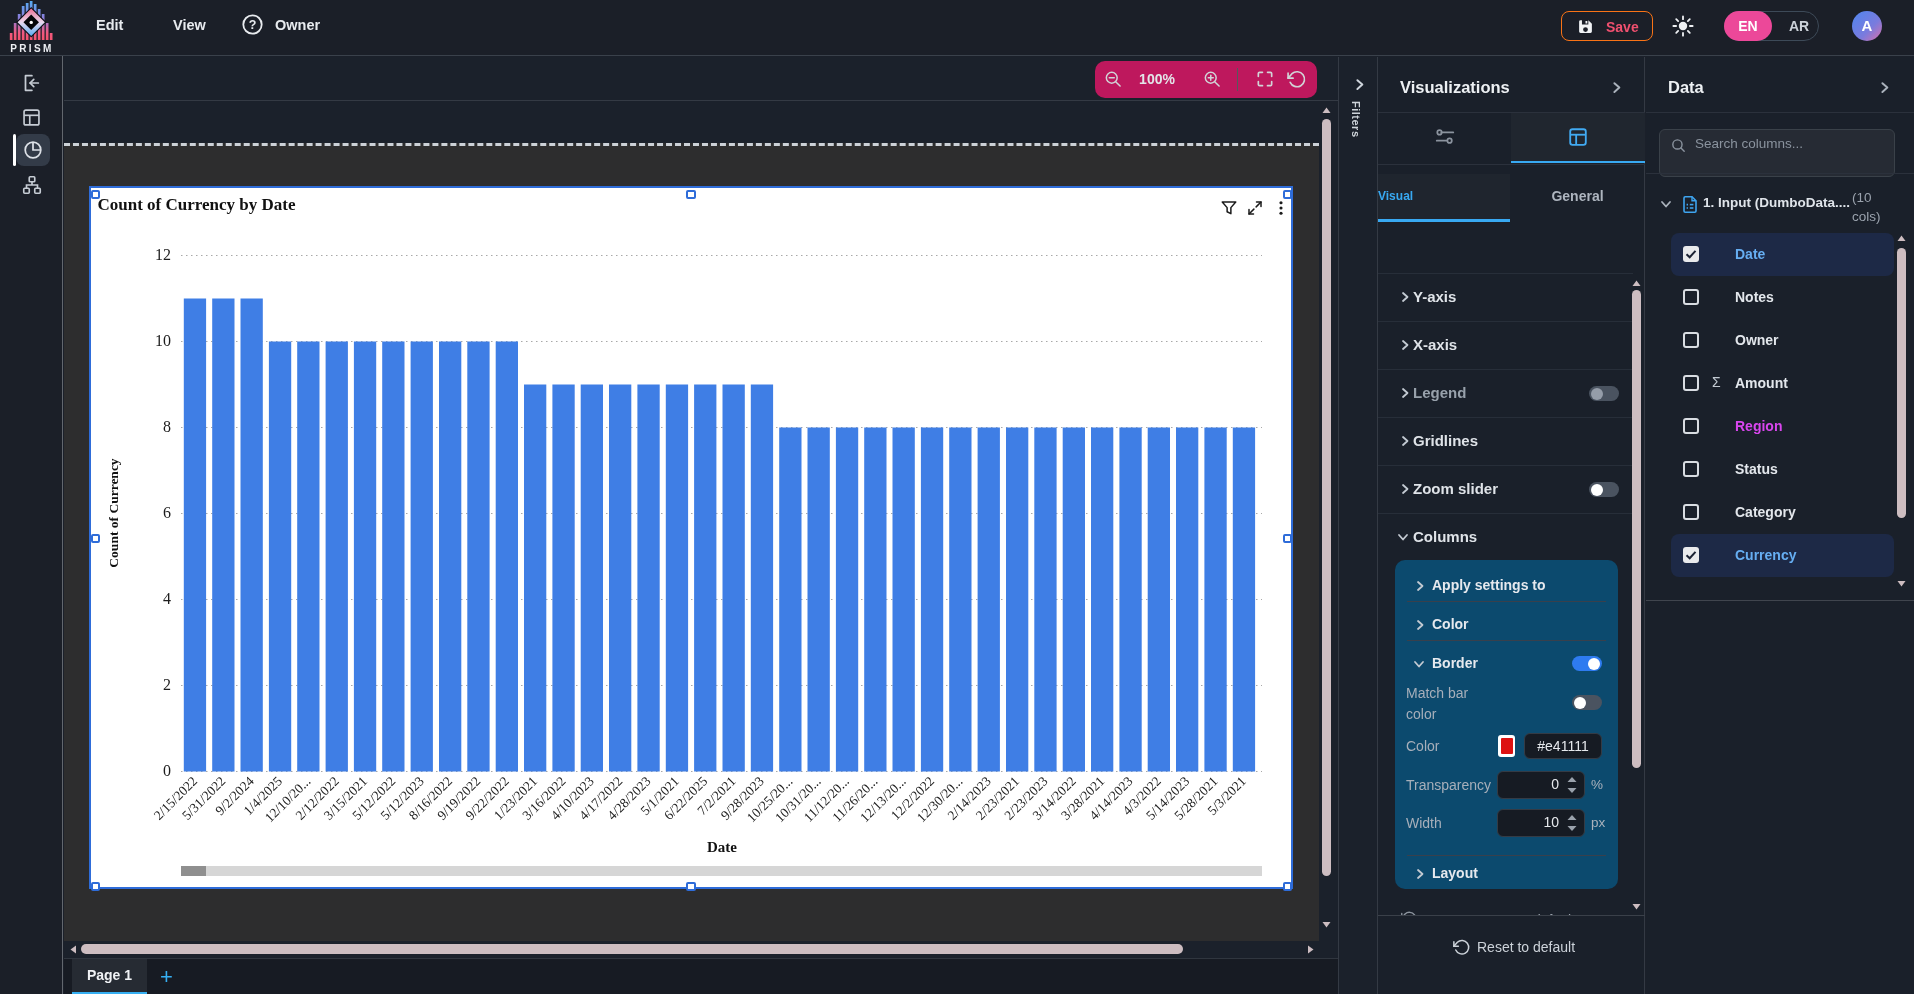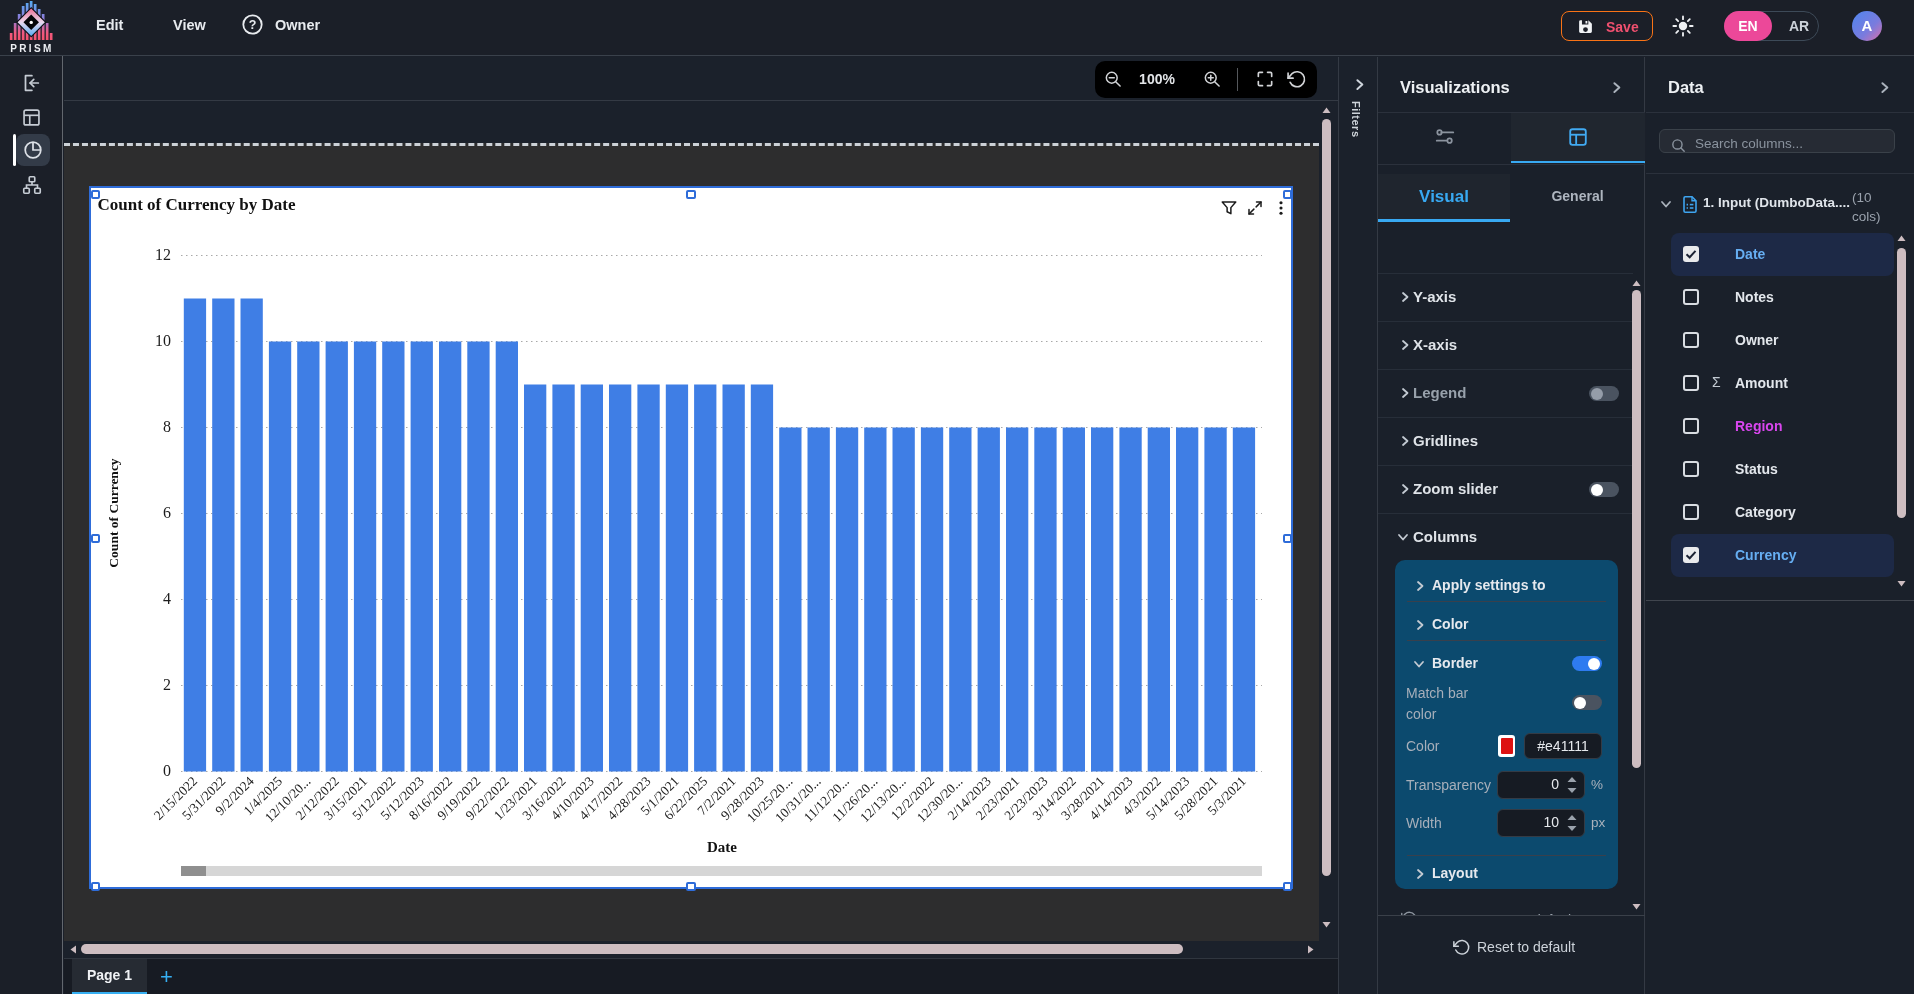--- a/index.html
+++ b/index.html
@@ -92,21 +92,21 @@
       <svg class="abs" style="left:21px;top:118px" width="22" height="22" viewBox="0 0 24 24" fill="none" stroke="#c6ccd4" stroke-width="1.8">
 <rect x="9" y="3" width="6" height="5.5" rx="1"></rect>
         <rect x="3" y="15.5" width="6" height="5.5" rx="1"></rect>
         <rect x="15" y="15.5" width="6" height="5.5" rx="1"></rect>
 <path d="M12 8.5 V12 M6 15.5 V12 H18 V15.5"></path>
       </svg>
     </div>
     <div class="abs" style="left:64px;top:57px;width:1274px;height:937px;background:#1b212b">
       <div class="abs" style="left:0;top:43px;width:1274px;height:1px;background:#343a44"></div>
       <div class="abs" style="left:0px;top:86px;width:1255px;height:798px;background:#2d2d2e;border-top:3px dashed #ccd1d7"></div>
-      <div class="abs" style="left:1031px;top:4px;width:222px;height:37px;background:#000000;border-radius:10px">
+      <div class="abs" style="left:1031px;top:4px;width:222px;height:37px;background:#be185d;border-radius:10px">
 <svg class="abs" style="left:8px;top:8px" width="20" height="20" viewBox="0 0 24 24" fill="none" stroke="#d2d4d7" stroke-width="1.8" stroke-linecap="round">
 <circle cx="10.5" cy="10.5" r="6.5"></circle>
           <line x1="15.5" y1="15.5" x2="20.5" y2="20.5"></line>
           <line x1="7.5" y1="10.5" x2="13.5" y2="10.5"></line>
         </svg>
 <div class="abs" style="left:40px;top:10px;width:44px;text-align:center;font-size:14px;font-weight:bold;color:#e3e5e8">100%</div>
 <svg class="abs" style="left:107px;top:8px" width="20" height="20" viewBox="0 0 24 24" fill="none" stroke="#d2d4d7" stroke-width="1.8" stroke-linecap="round">
 <circle cx="10.5" cy="10.5" r="6.5"></circle>
           <line x1="15.5" y1="15.5" x2="20.5" y2="20.5"></line>
           <line x1="7.5" y1="10.5" x2="13.5" y2="10.5"></line>
@@ -282,21 +282,21 @@
         <circle cx="6" cy="7" r="2.4"></circle>
 <line x1="3" y1="16" x2="14" y2="16"></line>
         <circle cx="17" cy="16" r="2.4"></circle>
       </svg>
       <svg class="abs" style="left:189px;top:69px" width="22" height="22" viewBox="0 0 24 24" fill="none" stroke="#41aaf2" stroke-width="2">
 <rect x="3.5" y="3.5" width="17" height="17" rx="2.5"></rect>
         <line x1="3.5" y1="9.5" x2="20.5" y2="9.5"></line>
         <line x1="10" y1="9.5" x2="10" y2="20.5"></line>
       </svg>
       <div style="position:absolute;left:0px;top:107px;width:267px;height:1px;background:#2b313c"></div>
-      <div class="abs" style="left:0;top:117px;width:132px;height:48px;background:#1f252e;border-bottom:3px solid #38a9f2;text-align:center;line-height:45px;font-size:17px;font-weight:bold;color:#38a9f2">Visual</div>
+      <div class="abs" style="left:0;top:117px;width:132px;height:48px;background:#1f252e;border-bottom:3px solid #38a9f2;line-height:45px;font-size:12px;font-weight:bold;color:#38a9f2">Visual</div>
       <div class="abs" style="left:132px;top:117px;width:135px;height:48px;text-align:center;line-height:45px;font-size:14px;font-weight:bold;color:#aeb5bf">General</div>
       <svg style="position:absolute;left:21px;top:233.5px" width="12.0" height="12.0" viewBox="0 0 12 12">
         <path d="M4 2 L8.5 6 L4 10" fill="none" stroke="#c3cad2" stroke-width="1.8" stroke-linecap="round" stroke-linejoin="round"></path>
       </svg>
       <div class="abs" style="left:35px;top:230.5px;font-size:15px;font-weight:bold;color:#dfe3e8">Y-axis</div>
       <svg style="position:absolute;left:21px;top:281.5px" width="12.0" height="12.0" viewBox="0 0 12 12">
         <path d="M4 2 L8.5 6 L4 10" fill="none" stroke="#c3cad2" stroke-width="1.8" stroke-linecap="round" stroke-linejoin="round"></path>
       </svg>
       <div class="abs" style="left:35px;top:278.5px;font-size:15px;font-weight:bold;color:#dfe3e8">X-axis</div>
       <svg style="position:absolute;left:21px;top:329.5px" width="12.0" height="12.0" viewBox="0 0 12 12">
@@ -395,21 +395,21 @@
       <svg class="abs" style="left:253px;top:844px" width="11" height="11" viewBox="0 0 11 11">
         <path d="M1.5 3 L5.5 8.5 L9.5 3 Z" fill="#cdbdc1"></path>
       </svg>
     </div>
     <div class="abs" style="left:1646px;top:57px;width:268px;height:937px;background:#1a202a">
       <div class="abs" style="left:22px;top:21px;font-size:16.5px;font-weight:bold;color:#edf0f3">Data</div>
       <svg style="position:absolute;left:232px;top:24px" width="13.200000000000001" height="13.200000000000001" viewBox="0 0 12 12">
         <path d="M4 2 L8.5 6 L4 10" fill="none" stroke="#aab2bc" stroke-width="1.8" stroke-linecap="round" stroke-linejoin="round"></path>
       </svg>
       <div style="position:absolute;left:0px;top:55px;width:268px;height:1px;background:#2b313c"></div>
-      <div class="abs" style="left:13px;top:72px;width:236px;height:24px;background:#262b34;border:1px solid #3a4149;border-radius:6px">
+      <div class="abs" style="left:13px;top:72px;width:236px;height:48px;background:#262b34;border:1px solid #3a4149;border-radius:6px">
 <svg class="abs" style="left:10px;top:7px" width="17" height="17" viewBox="0 0 24 24" fill="none" stroke="#8a939e" stroke-width="2" stroke-linecap="round">
           <circle cx="10.5" cy="10.5" r="6.5"></circle>
           <line x1="15.5" y1="15.5" x2="20" y2="20"></line>
         </svg>
 <div class="abs" style="left:35px;top:6px;font-size:13.5px;color:#8a939e">Search columns...</div>
       </div>
       <div style="position:absolute;left:0px;top:116px;width:268px;height:1px;background:#2b313c"></div>
       <svg style="position:absolute;left:14px;top:141px" width="12.0" height="12.0" viewBox="0 0 12 12">
         <path d="M2 4 L6 8.5 L10 4" fill="none" stroke="#aab2bc" stroke-width="1.8" stroke-linecap="round" stroke-linejoin="round"></path>
       </svg>

